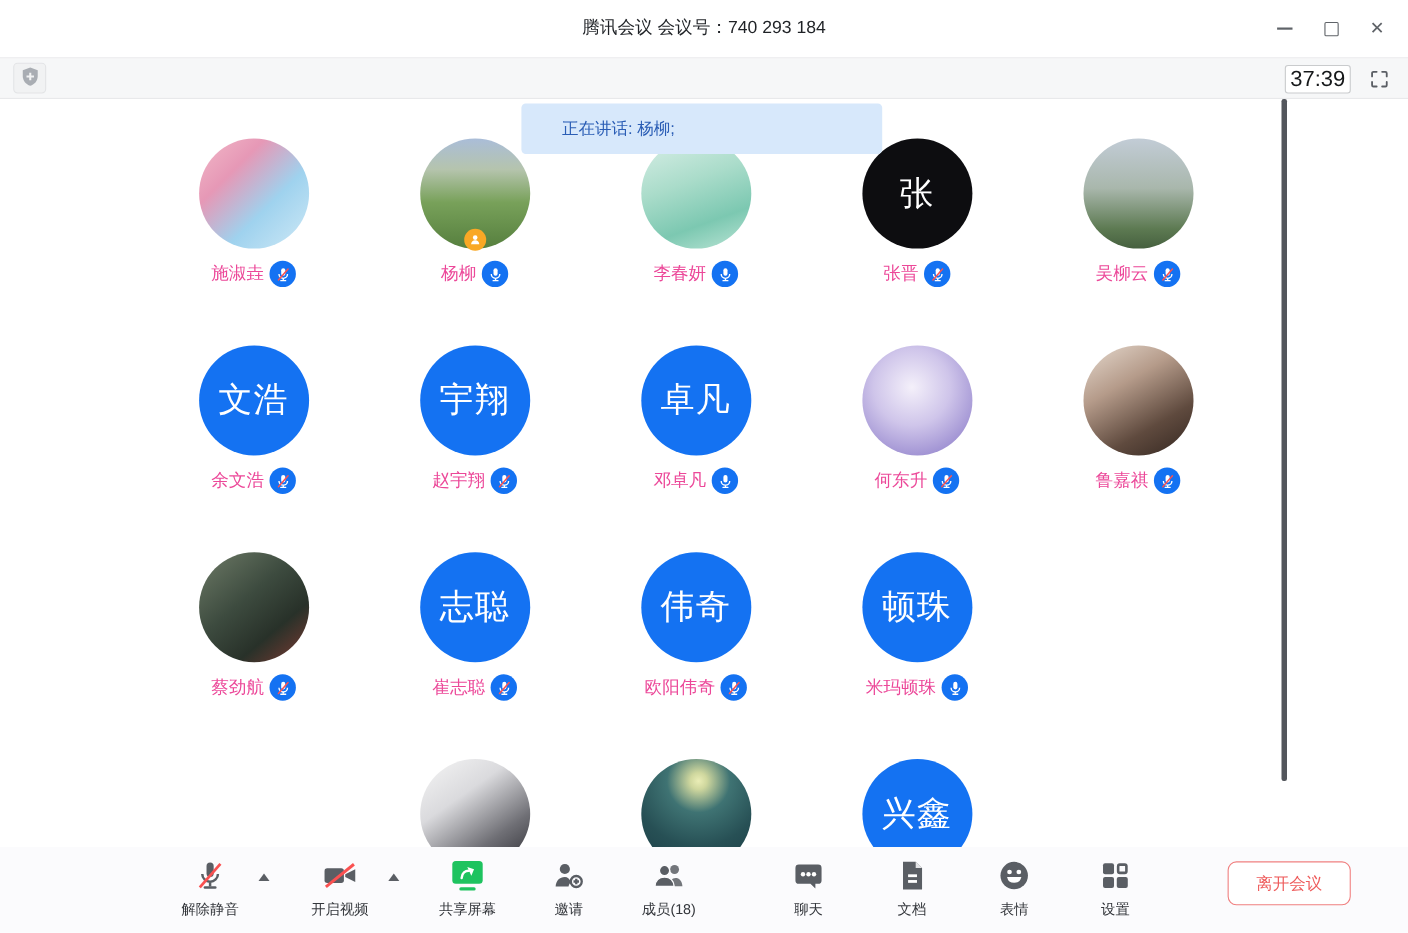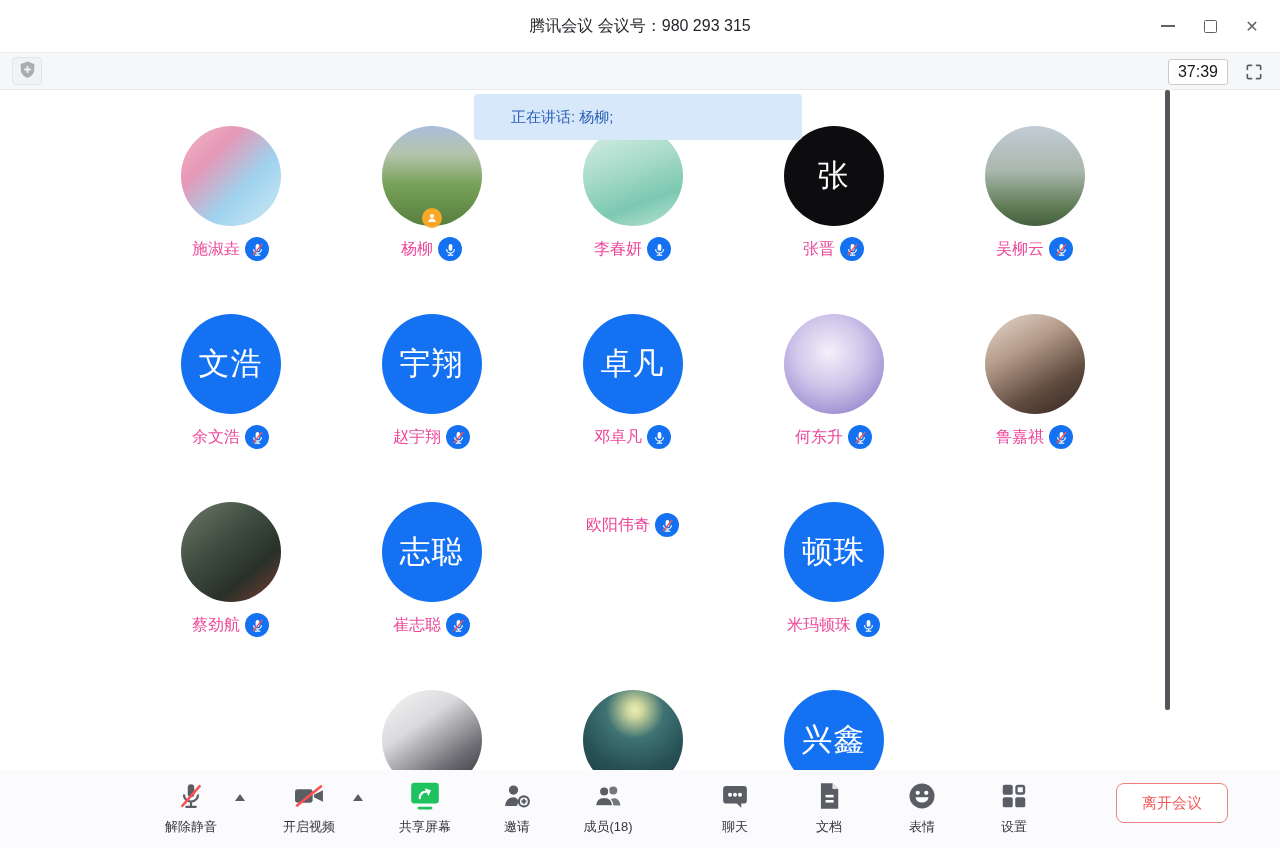--- a/index.html
+++ b/index.html
@@ -17,21 +17,21 @@
   .wc.min i{display:block;width:14px;height:2px;background:#5f6368;}
   .wc.max i{display:block;width:11px;height:11px;border:1.7px solid #5f6368;border-radius:1.5px;}
   .wc.close{font-size:16px;}
   
   .subbar{position:absolute;left:0;top:52px;width:1280px;height:38px;background:#f6f7f8;
     border-top:1px solid #ededef;border-bottom:1px solid #e8e9eb;box-sizing:border-box;}
   .shield-btn{position:absolute;left:12px;top:4px;width:30px;height:28px;border:1px solid #e3e4e6;
     border-radius:4px;background:#f1f2f3;display:flex;align-items:center;justify-content:center;cursor:pointer;padding:0;}
   .sub-right{position:absolute;right:14px;top:0;height:38px;display:flex;align-items:center;gap:14px;}
   .timer{width:58px;height:24px;border:1px solid #c9cbcd;background:#fff;border-radius:3px;
-    font-size:16px;color:#16181a;display:flex;align-items:center;justify-content:center;}
+    font-size:20px;color:#16181a;display:flex;align-items:center;justify-content:center;}
   .fs-btn{width:24px;height:24px;display:flex;align-items:center;justify-content:center;cursor:pointer;}
   
   .stage{position:absolute;left:0;top:90px;width:1280px;height:680px;background:#fff;overflow:hidden;}
   .banner{position:absolute;left:474px;top:4px;width:328px;height:46px;border-radius:4px;
     background:var(--banner-bg,#d7e8fb);z-index:5;display:flex;align-items:center;padding-left:37px;box-sizing:border-box;}
   .banner span{font-size:15px;color:var(--banner-fg,#2a5db5);}
   .scrollbar{position:absolute;left:1165px;top:0;width:5px;height:620px;background:#53565c;border-radius:2px;}
   .grid{margin-left:130px;display:grid;grid-template-columns:repeat(5,201px);grid-auto-rows:188px;}
   .tile{display:flex;flex-direction:column;align-items:center;padding-top:36px;box-sizing:border-box;cursor:pointer;}
   .avatar{width:100px;height:100px;border-radius:50%;position:relative;flex:0 0 auto;
@@ -64,21 +64,21 @@
     border-left:5px solid transparent;border-right:5px solid transparent;
     border-bottom:7px solid #5a5e64;cursor:pointer;}
   .leave{position:absolute;right:52px;top:13px;width:112px;height:40px;background:#fff;
     border:1px solid #f08080;border-radius:8px;color:var(--leave-red,#ee5c5c);
     font-size:15px;font-family:inherit;cursor:pointer;}
 </style>
 </head>
 <body>
 
 <div class="titlebar">
-  <div class="title">腾讯会议 会议号：980 293 315</div>
+  <div class="title">腾讯会议 会议号：740 293 184</div>
   <div class="win-controls">
     <span class="wc min">
         <i></i>
       </span>
     <span class="wc max">
         <i></i>
       </span>
     <span class="wc close">✕</span>
   </div>
 </div>
@@ -299,20 +299,23 @@
               <rect x="9" y="3" width="6" height="11" rx="3" fill="#fff"></rect>
               <path d="M5.8 11.5a6.2 6.2 0 0 0 12.4 0" fill="none" stroke="#fff" stroke-width="2"></path>
               <line x1="12" y1="17.7" x2="12" y2="20.3" stroke="#fff" stroke-width="2"></line>
               <line x1="8.5" y1="21" x2="15.5" y2="21" stroke="#fff" stroke-width="2" stroke-linecap="round"></line>
               <line x1="5" y1="20" x2="19" y2="4" stroke="#fa5151" stroke-width="2.2" stroke-linecap="round"></line>
             </svg>
           </span>
         </div>
       </div>
       <div class="tile">
+        <div class="avatar avatar-text">
+          <span class="av-text">伟奇</span>
+        </div>
         <div class="meta">
           <span class="pname">欧阳伟奇</span>
           <span class="mic-badge">
             <svg width="15" height="15" viewBox="0 0 24 24">
               <rect x="9" y="3" width="6" height="11" rx="3" fill="#fff"></rect>
               <path d="M5.8 11.5a6.2 6.2 0 0 0 12.4 0" fill="none" stroke="#fff" stroke-width="2"></path>
               <line x1="12" y1="17.7" x2="12" y2="20.3" stroke="#fff" stroke-width="2"></line>
               <line x1="8.5" y1="21" x2="15.5" y2="21" stroke="#fff" stroke-width="2" stroke-linecap="round"></line>
               <line x1="5" y1="20" x2="19" y2="4" stroke="#fa5151" stroke-width="2.2" stroke-linecap="round"></line>
             </svg>

